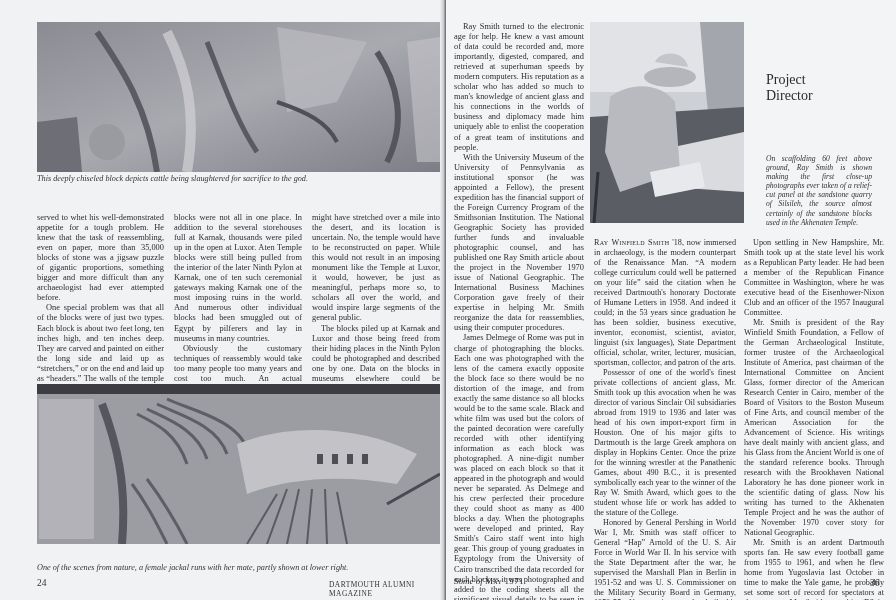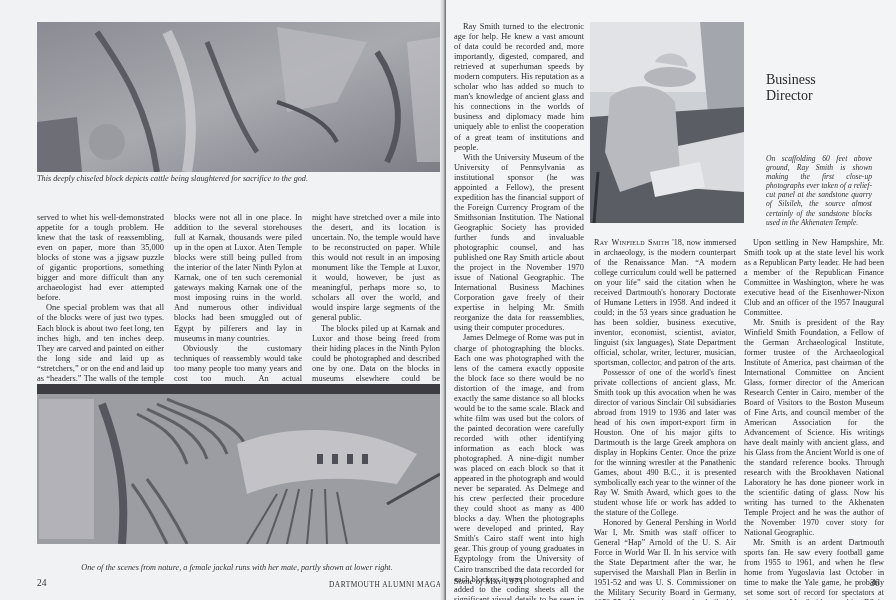--- a/index.html
+++ b/index.html
@@ -1,18 +1,18 @@
 <!DOCTYPE html>
 <html><head>
 <meta charset="utf-8">
 <style>
   html, body { margin:0; padding:0; }
   body { width:896px; height:600px; overflow:hidden; background:#e9eaec; font-family:"Liberation Serif", serif; color:#2a2a2e; }
   .spread { position:relative; width:896px; height:600px; }
-  .page-left { position:absolute; left:0; top:0; width:446px; height:600px; background:#f1f2f4;padding-left:17px; }
+  .page-left { position:absolute; left:0; top:0; width:446px; height:600px; background:#f1f2f4; }
   .page-right { position:absolute; left:446px; top:0; width:450px; height:600px; background:#f3f4f5; }
   .gutter { position:absolute; left:440px; top:0; width:12px; height:600px;
             background:linear-gradient(to right,#f1f2f4 0%,#c9cacd 30%,#6c6d72 48%,#d1d2d5 62%,#f0f1f3 100%); }
   .photo { position:absolute; overflow:hidden; }
   .photo svg { width:100%; height:100%; display:block; }
   .caption { position:absolute; font-style:italic; font-size:8.2px; line-height:10px; color:#333; }
   .col { position:absolute; font-size:8.4px; line-height:10.05px; text-align:justify; color:#2d2d32; }
   .col p { margin:0; text-indent:0; }
   .col p.ind { text-indent:9px; }
   .sc { font-variant:small-caps; letter-spacing:0.3px; }
@@ -91,21 +91,21 @@
             <path d="M210 160 L240 110"></path>
             <path d="M230 160 L250 105"></path>
             <path d="M250 160 L262 105"></path>
             <path d="M270 160 L275 105"></path>
             <path d="M290 160 L288 105"></path>
             <path d="M310 160 L300 108"></path>
           </g>
         <path d="M350 120 L403 90" stroke="#4a4a52" stroke-width="3"></path>
       </svg>
     </div>
-    <div class="caption" style="left:37px;top:563px;width:400px;text-align:center;">One of the scenes from nature, a female jackal runs with her mate, partly shown at lower right.</div>
+    <div class="caption" style="left:37px;top:563px;width:400px;">One of the scenes from nature, a female jackal runs with her mate, partly shown at lower right.</div>
 
     <div class="folio" style="left:37px;top:578px;text-align:center;">24</div>
     <div class="running" style="left:329px;top:580px;">DARTMOUTH ALUMNI MAGAZINE</div>
   </div>
 
   <div class="gutter"></div>
 
   <div class="page-right">
 
     <div class="col" style="left:8px;top:22px;width:130px;">
@@ -127,21 +127,21 @@
         <path d="M60 130 L154 110 L154 170 L80 165 Z" fill="#d9dbdf"></path>
         <ellipse cx="80" cy="55" rx="26" ry="10" fill="#b4b6bc"></ellipse>
         <path d="M65 40 C70 28,95 28,98 45 Z" fill="#c3c5ca"></path>
         <path d="M20 75 C40 60,70 60,85 80 L90 150 L30 170 L15 130 Z" fill="#b8bac0"></path>
         <path d="M60 150 L110 140 L115 165 L65 175 Z" fill="#e8e9ec"></path>
         <path d="M8 150 L4 201" stroke="#2f3035" stroke-width="3"></path>
       </svg>
     </div>
 
     <div class="title" style="left:320px;top:72px;">
-      <div>Business</div>
+      <div>Project</div>
       <div>Director</div>
     </div>
     <div class="sidecap" style="left:320px;top:154px;width:106px;">On scaffolding 60 feet above ground, Ray Smith is shown making the first close-up photographs ever taken of a relief-cut panel at the sandstone quarry of Silsileh, the source almost certainly of the sandstone blocks used in the Akhenaten Temple.</div>
 
     <div class="col" style="left:148px;top:238px;width:142px;font-size:8.2px;line-height:10px;">
       <p><span class="sc">Ray Winfield Smith</span> <span>'18, now immersed in archaeology, is the modern counterpart of the Renaissance Man. “A modern college curriculum could well be patterned on your life” said the citation when he received Dartmouth's honorary Doctorate of Humane Letters in 1958. And indeed it could; in the 53 years since graduation he has been soldier, business executive, inventor, economist, scientist, aviator, linguist (six languages), State Department official, scholar, writer, lecturer, musician, sportsman, collector, and patron of the arts.</span></p>
       <p class="ind">Possessor of one of the world's finest private collections of ancient glass, Mr. Smith took up this avocation when he was director of various Sinclair Oil subsidiaries abroad from 1919 to 1936 and later was head of his own import-export firm in Houston. One of his major gifts to Dartmouth is the large Greek amphora on display in Hopkins Center. Once the prize for the winning wrestler at the Panathenic Games, about 490 B.C., it is presented symbolically each year to the winner of the Ray W. Smith Award, which goes to the student whose life or work has added to the stature of the College.</p>
       <p class="ind">Honored by General Pershing in World War I, Mr. Smith was staff officer to General “Hap” Arnold of the U. S. Air Force in World War II. In his service with the State Department after the war, he supervised the Marshall Plan in Berlin in 1951-52 and was U. S. Commissioner on the Military Security Board in Germany, 1952-55. Upon retirement he built his present mountaintop home in Dublin, N. H., not far from his native Marlboro.</p>
     </div>
     <div class="col" style="left:298px;top:238px;width:140px;font-size:8.2px;line-height:10px;">

